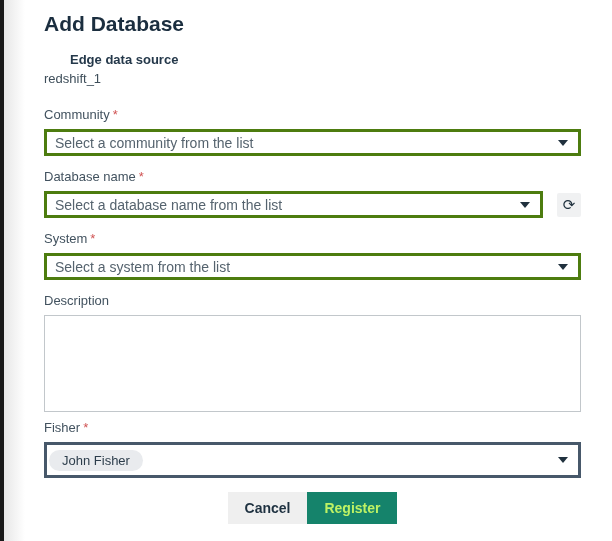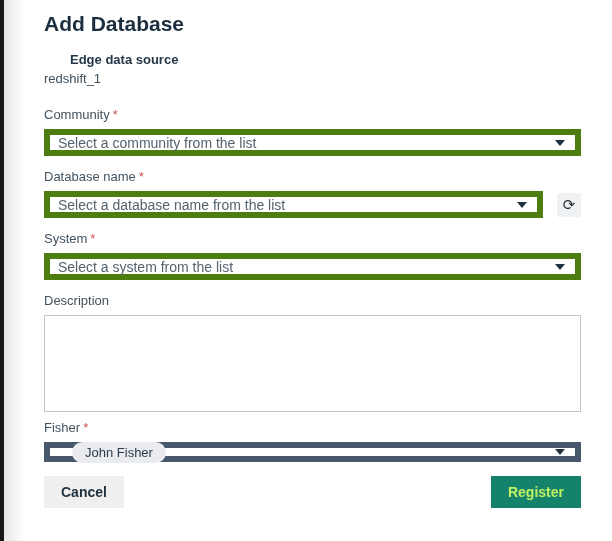--- a/index.html
+++ b/index.html
@@ -26,21 +26,21 @@
   .edge-label  { font-size:13px; line-height:16px; font-weight:700; color:#24384a; margin-bottom:3px;padding-left:26px; }
   .edge-value  { font-size:13px; line-height:16px; color:#3e4e5a; }
 
   .field       { margin-bottom:13px; }
   .field-desc  { margin-bottom:8px; }
   .field-label { font-size:13px; line-height:16px; color:#42525f; margin-bottom:6px; }
   .req         { color:#d05353; margin-left:3px; }
 
   .select-box {
     position:relative; height:27px; width:100%;
-    border:6px solid #4d7c0f; background:#fff;
+    border:3px solid #4d7c0f; background:#fff;
     display:flex; align-items:center;
     padding:0 30px 0 8px;
     font-size:14px; color:#55636e;
     cursor:pointer;
   }
   .caret {
     position:absolute; right:10px; top:50%; margin-top:-3px;
     width:0; height:0;
     border-left:5px solid transparent;
     border-right:5px solid transparent;
@@ -57,28 +57,28 @@
   }
 
   .desc-textarea {
     display:block; width:100%; height:97px;
     border:1px solid #c2c7cb; background:#fff;
     resize:none; padding:6px 8px;
     font-family:inherit; font-size:14px; color:#3e4e5a;
     outline:none;
   }
 
-  .owner-box { border-color:#47586a; height:20px; padding-left:22px; }
+  .owner-box { border-color:#47586a; height:36px; padding-left:2px; }
   .chip {
     background:#e9ebee; border-radius:11px;
     padding:3px 13px; font-size:13px; color:#2c3d4b;
     white-space:nowrap;
   }
 
-  .footer { margin-top:14px; display:flex; justify-content:space-between; }
+  .footer { margin-top:14px; display:flex; justify-content:center; }
   .btn {
     height:32px; border:none; padding:0 17px;
     font-family:inherit; font-size:14px; font-weight:700;
     cursor:pointer;
   }
   .btn-cancel   { background:#efefef; color:#1e3140; }
   .btn-register { background:#15836b; color:#bef264; }
 </style>
 </head>
 <body>

